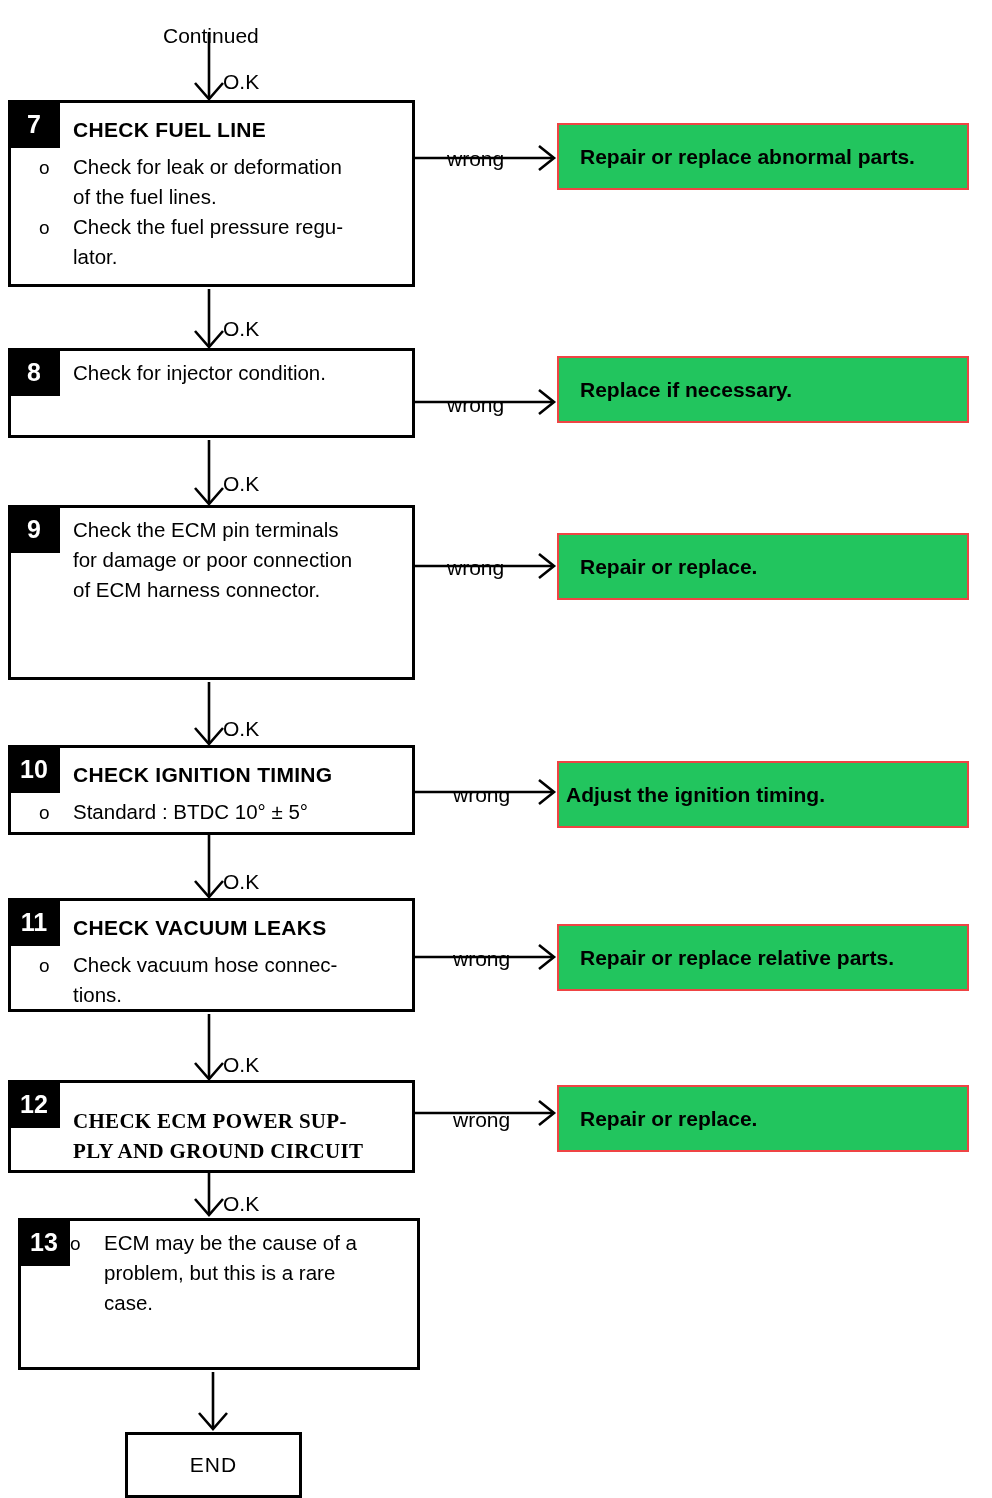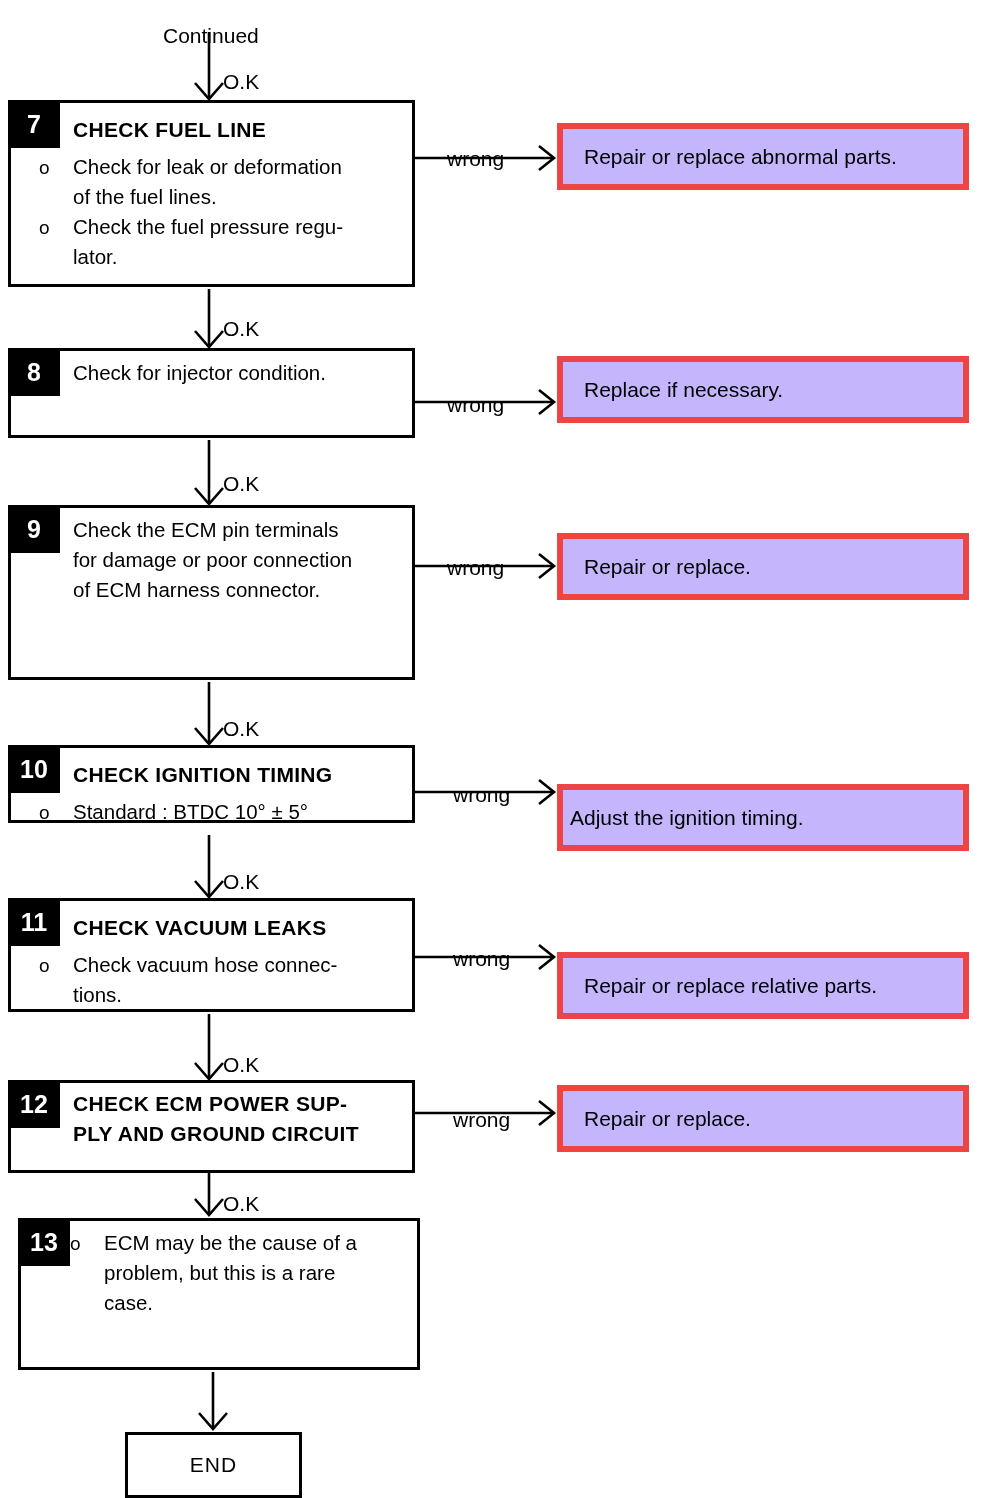--- a/index.html
+++ b/index.html
@@ -14,31 +14,31 @@
   }
   .badge {
     position:absolute; top:-3px; left:-3px; width:52px; height:48px;
     background:#000; color:#fff; font-weight:bold; font-size:25px;
     display:flex; align-items:center; justify-content:center;
   }
   .title {
     margin:12px 8px 0 62px; font-weight:bold; font-size:21px;
     line-height:30px; white-space:pre-line; letter-spacing:0.3px;
   }
-  .title.tight { margin-top:6px; }
+  .title.tight { margin-top:23px;font-family:Liberation Serif, serif; }
   .bullets { margin-top:7px; }
   .bullet {
     position:relative; margin:0 6px 0 62px; font-size:20.5px; line-height:30px;
   }
   .marker { position:absolute; left:-34px; top:1px; font-size:19px; }
   .btext { white-space:pre-line; }
   .action {
     position:absolute; left:557px; width:412px; height:67px;
-    border:6px solid #ef4444; background:#c4b5fd; box-sizing:border-box;
-    display:flex; align-items:center; padding-left:21px; font-size:21px;
+    border:2px solid #ef4444; background:#22c55e; box-sizing:border-box;
+    display:flex; align-items:center; padding-left:21px; font-size:21px;font-weight:bold;
   }
   .end-box {
     position:absolute; left:125px; top:1432px; width:177px; height:66px;
     border:3px solid #000; background:#fff; box-sizing:border-box;
     display:flex; align-items:center; justify-content:center;
     font-size:21px; letter-spacing:1px;
   }
   .lbl { position:absolute; font-size:21px; white-space:nowrap;margin-top:20px; }
 </style>
 </head>
@@ -154,21 +154,21 @@
     <div class="bullets">
       <div class="bullet">
         <span class="marker">o</span>
         <span class="btext">Check the ECM pin terminals
 for damage or poor connection
 of ECM harness connector.</span>
       </div>
     </div>
   </div>
 
-  <div class="step" style="top:745px; height:78px;">
+  <div class="step" style="top:745px; height:90px;">
     <div class="badge">10</div>
     <div class="title">CHECK IGNITION TIMING</div>
     <div class="bullets">
       <div class="bullet">
         <span class="marker">o</span>
         <span class="btext">Standard : BTDC 10° ± 5°</span>
       </div>
     </div>
   </div>
 
@@ -204,24 +204,24 @@
 
   <div class="action" style="top:123px;">
     <span>Repair or replace abnormal parts.</span>
   </div>
   <div class="action" style="top:356px;">
     <span>Replace if necessary.</span>
   </div>
   <div class="action" style="top:533px;">
     <span>Repair or replace.</span>
   </div>
-  <div class="action" style="top:784px;padding-left:7px;">
+  <div class="action" style="top:761px;padding-left:7px;">
     <span>Adjust the ignition timing.</span>
   </div>
-  <div class="action" style="top:924px;margin-top:28px;">
+  <div class="action" style="top:924px;">
     <span>Repair or replace relative parts.</span>
   </div>
   <div class="action" style="top:1085px;">
     <span>Repair or replace.</span>
   </div>
 
   <div class="end-box">
     <span>END</span>
   </div>
 

